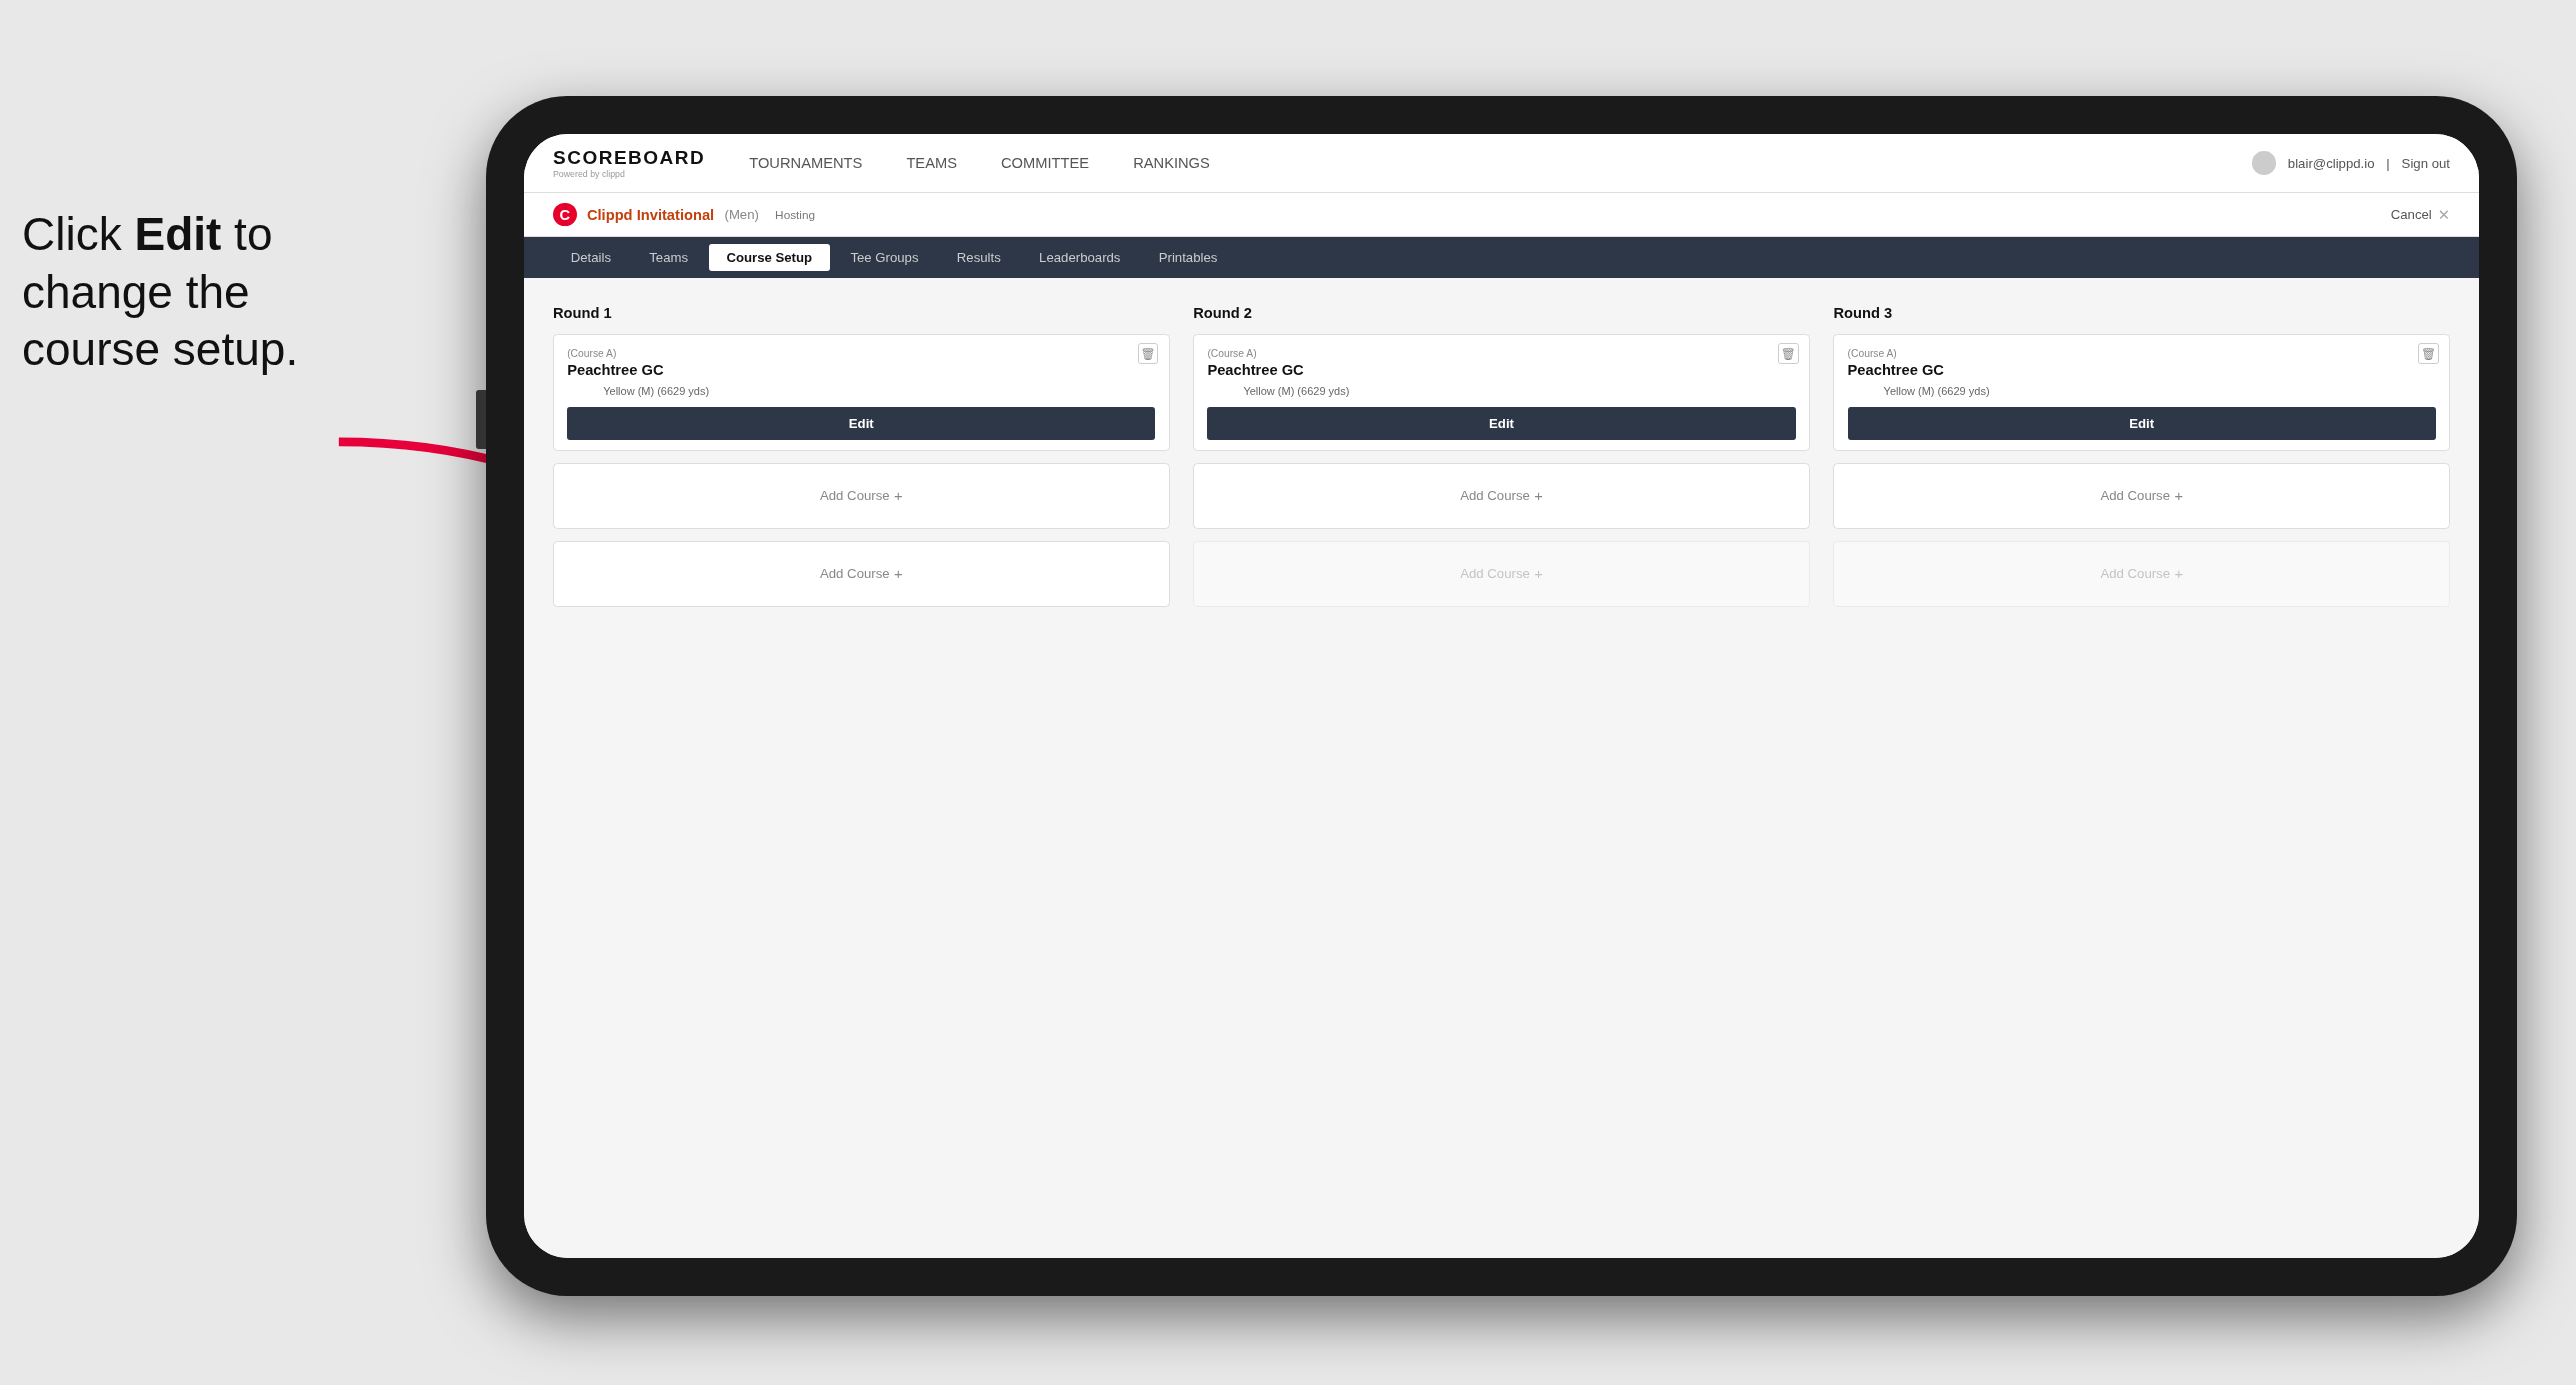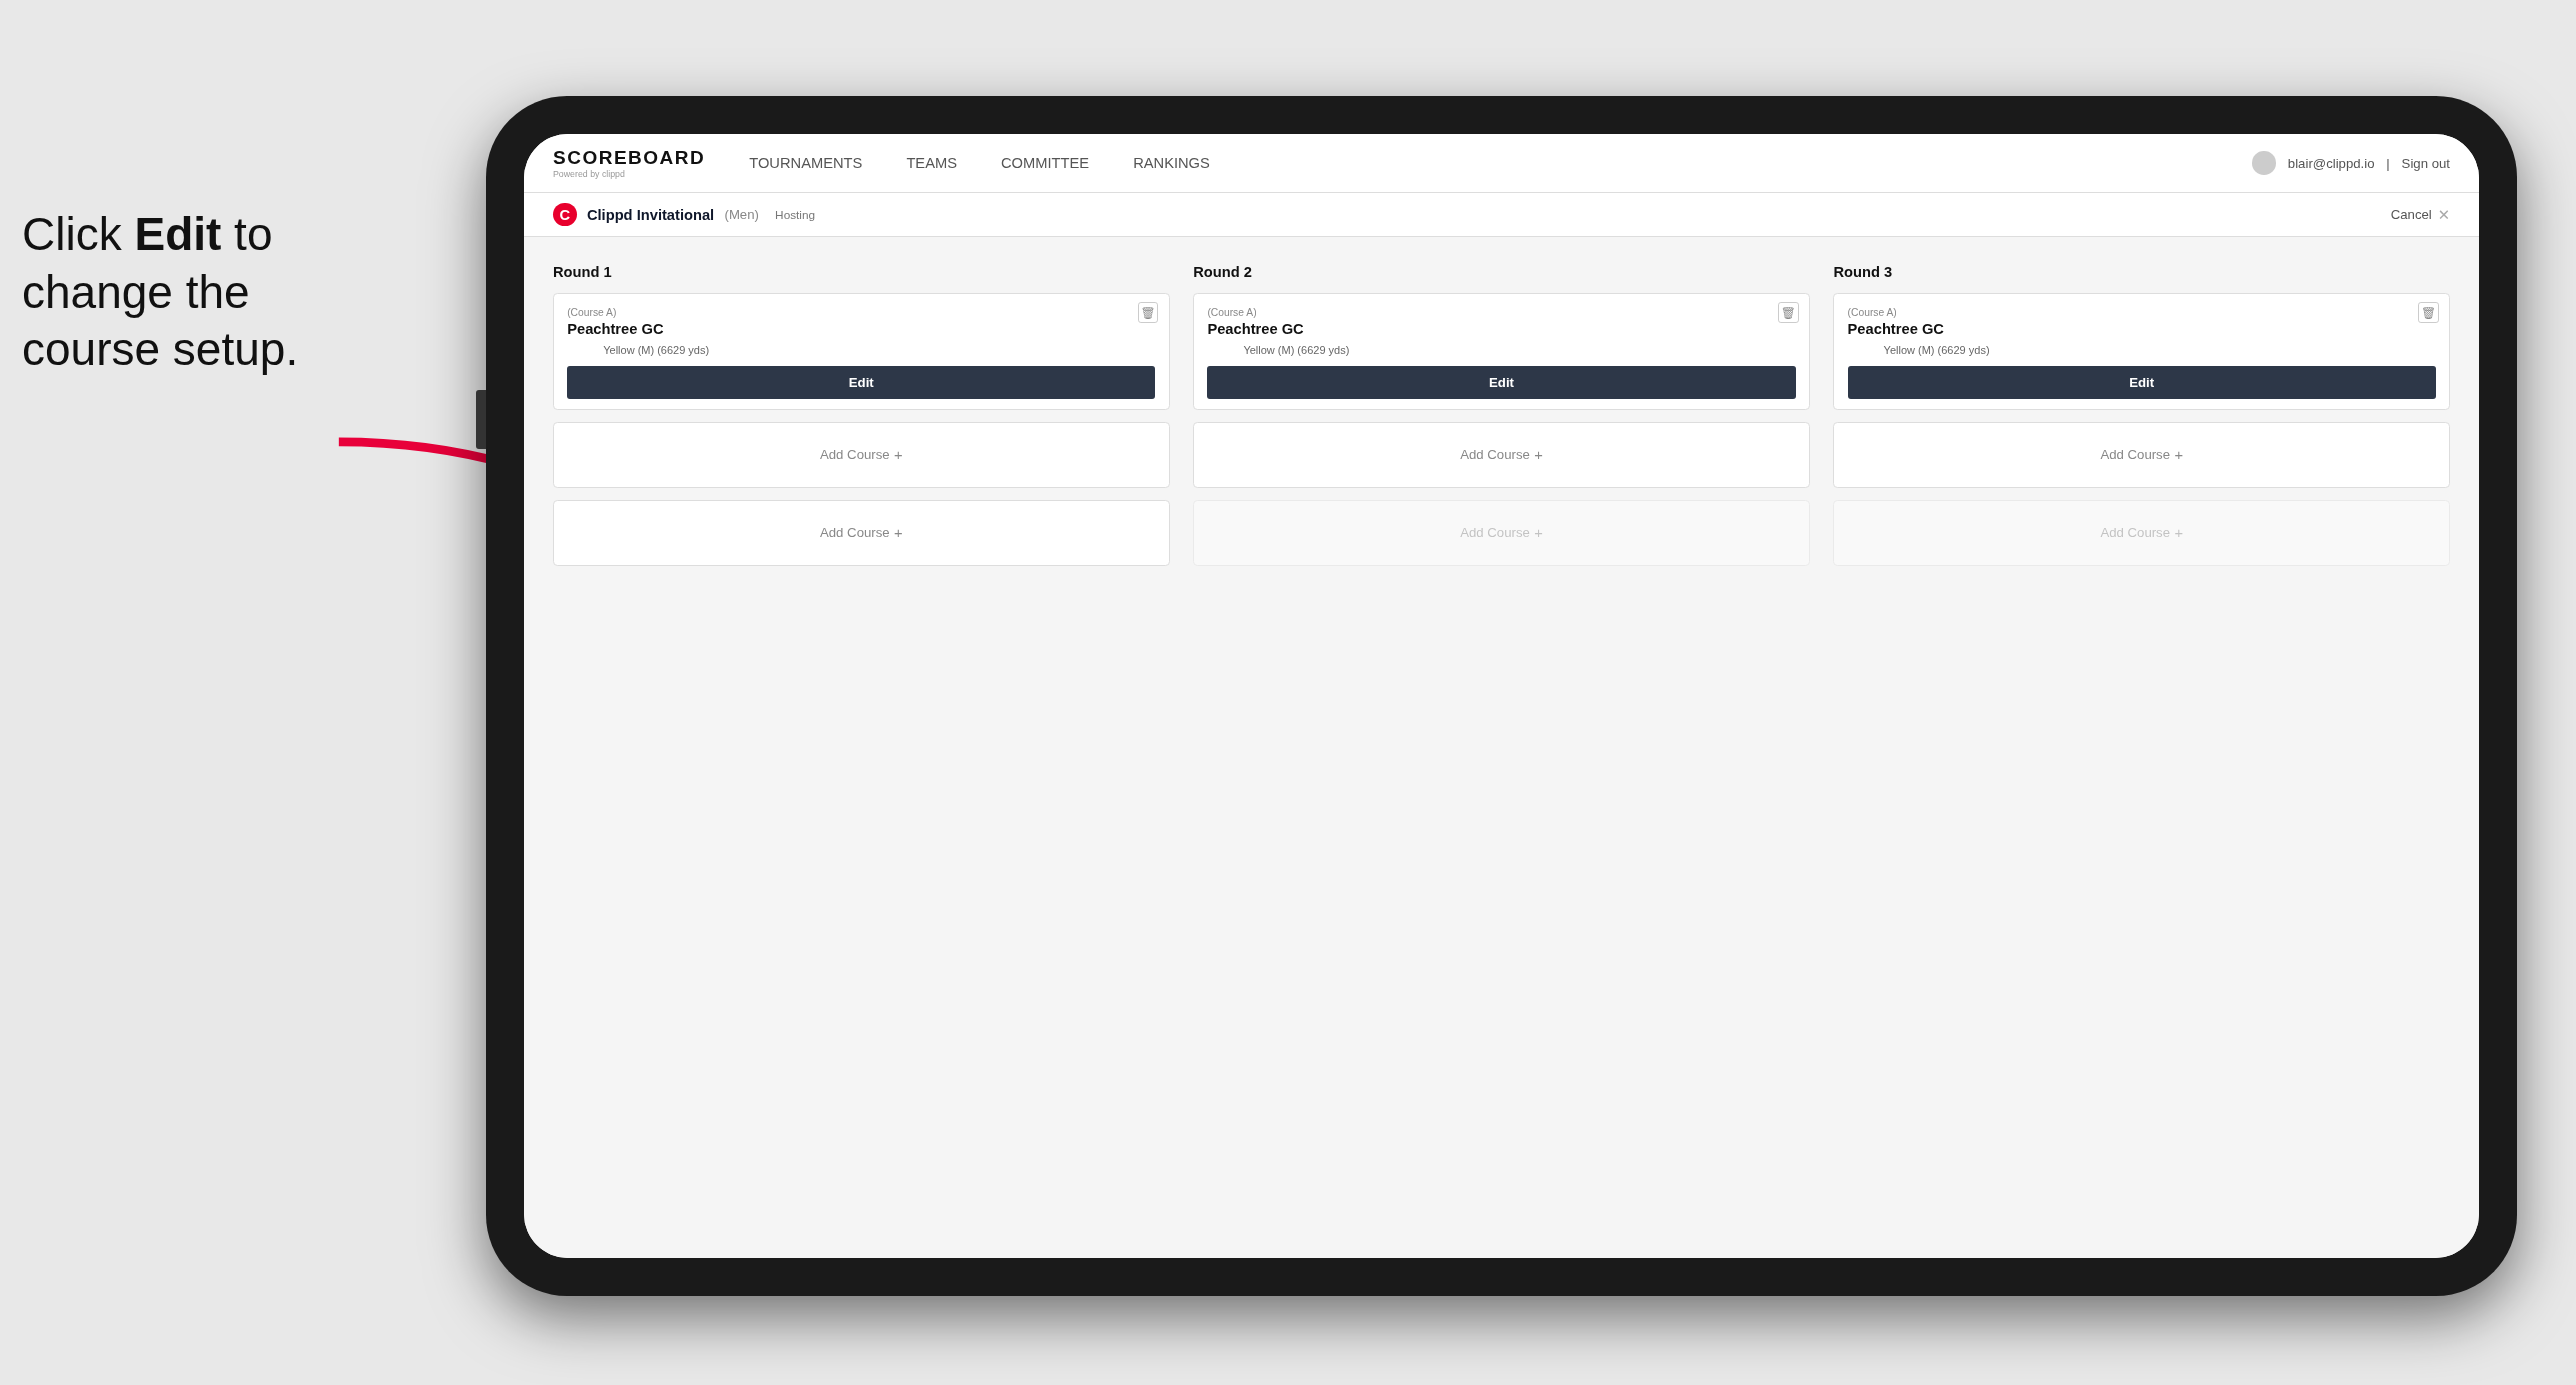--- a/index.html
+++ b/index.html
@@ -152,21 +152,21 @@
       display: flex;
       align-items: center;
       justify-content: center;
       color: white;
       font-weight: 900;
       font-size: 14.7px;
     }
     .tournament-title {
       font-size: 14.7px;
       font-weight: bold;
-      color: #0f172a;
+      color: #c2410c;
     }
     .hosting-badge {
       font-size: 11.8px;
       color: #777;
       margin-left: 5.9px;
     }
     .cancel-btn {
       font-size: 13.2px;
       color: #555;
       cursor: pointer;
@@ -354,20 +354,29 @@
         <div class="tournament-name">
           <div class="clippd-c">C</div>
           <span class="tournament-title">Clippd Invitational</span>
           <span style="font-size:13.2px;color:#888;">(Men)</span>
           <span class="hosting-badge">Hosting</span>
         </div>
         <span class="cancel-btn">Cancel</span>
         <span style="margin-left:5.9px;color:#aaa;font-size:14.7px;">✕</span>
       </div>
 
+      <div class="tab-nav">
+        <div class="tab-item">Details</div>
+        <div class="tab-item">Teams</div>
+        <div class="tab-item active">Course Setup</div>
+        <div class="tab-item">Tee Groups</div>
+        <div class="tab-item">Results</div>
+        <div class="tab-item">Leaderboards</div>
+        <div class="tab-item">Printables</div>
+      </div>
 
       <div class="main-content">
         <div class="rounds-grid">
 
           <div class="round-column">
             <div class="round-heading">Round 1</div>
             <div class="course-card">
               <div class="course-label">(Course A)</div>
               <div class="course-name">Peachtree GC</div>
               <div class="course-details">Yellow (M) (6629 yds)</div>

